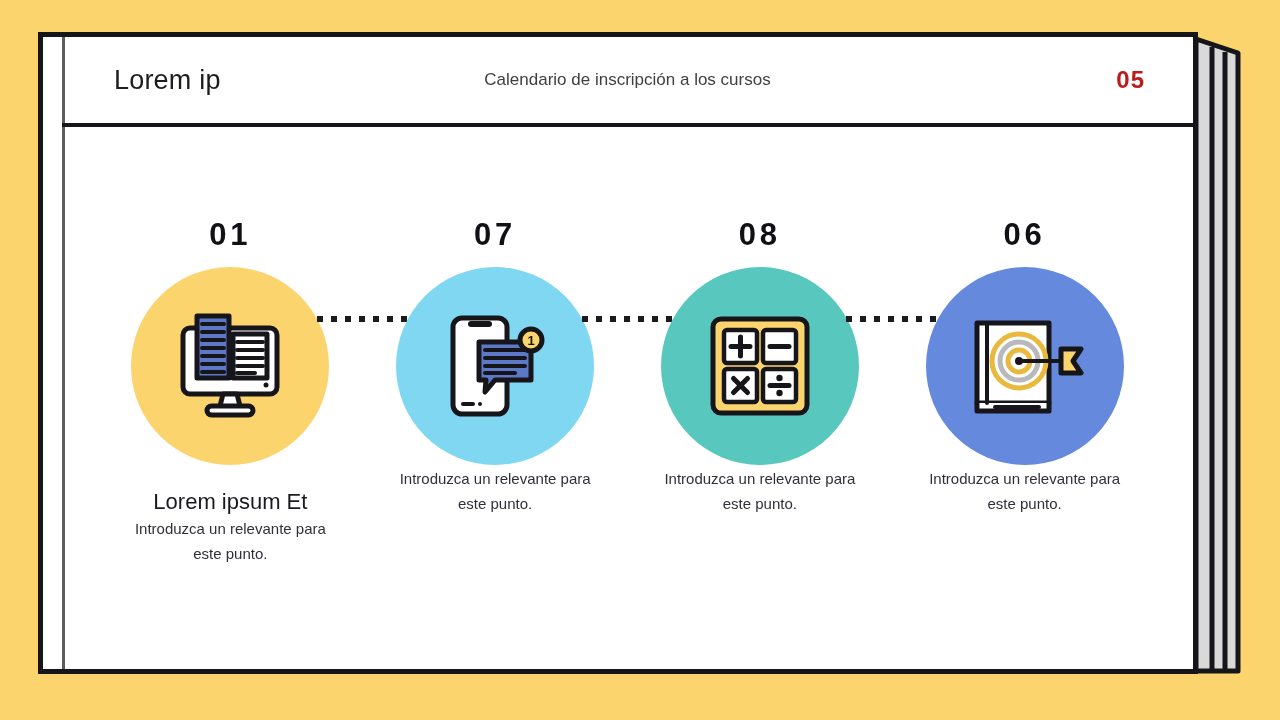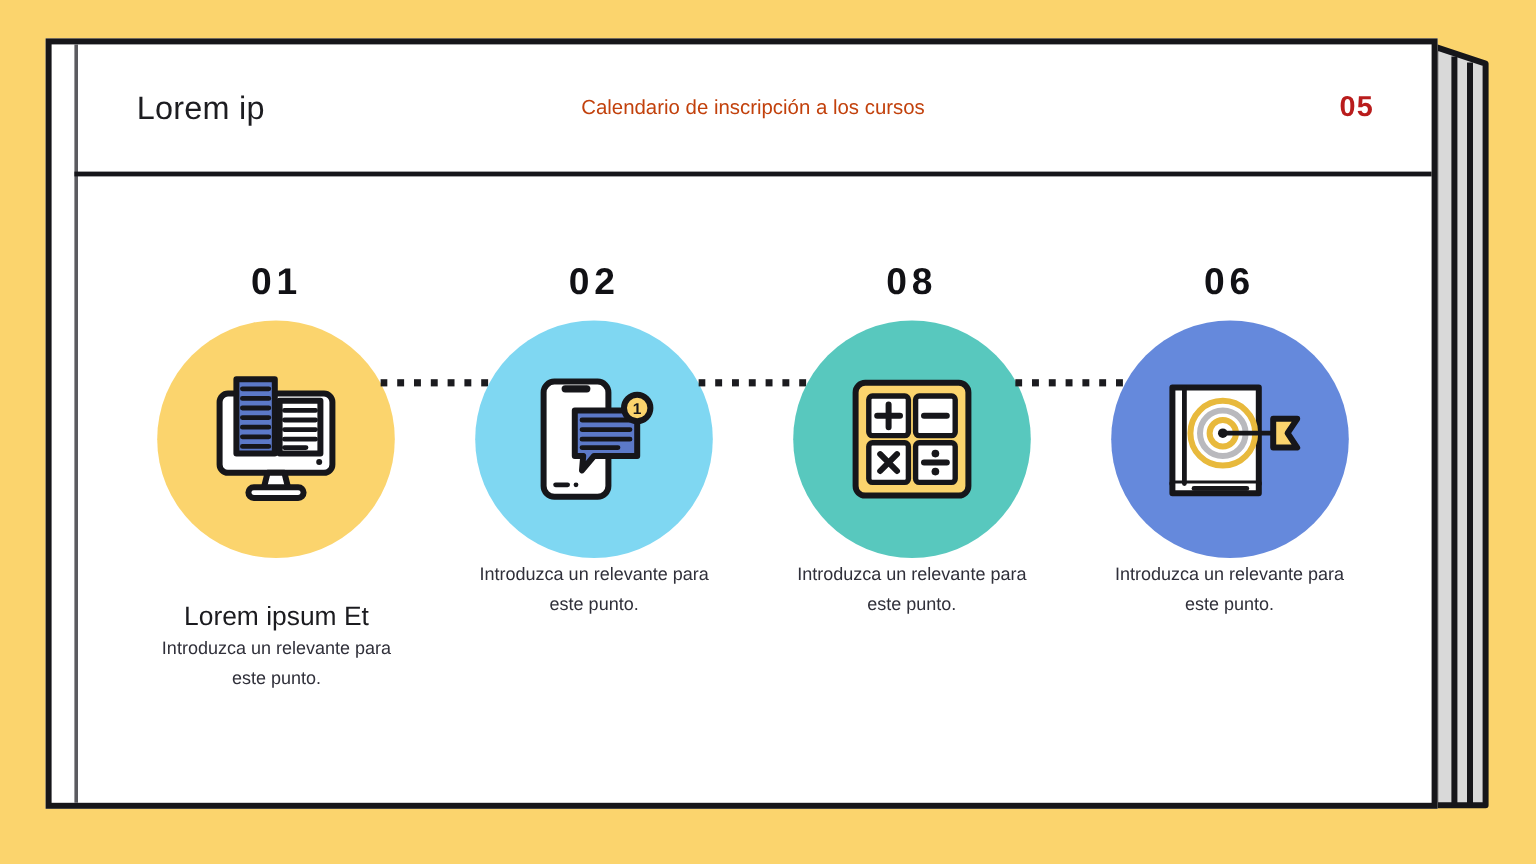--- a/index.html
+++ b/index.html
@@ -32,33 +32,33 @@
     left:19px; top:0; bottom:0;
     width:3px;
     background:#5b5b60;
     z-index:3;
   }
 
   
   .slide-header {
     position:absolute;
     left:19px; right:0; top:0;
-    height:110px;
+    height:90px;
     border-bottom:4px solid #16161a;
     display:flex; align-items:center;
     z-index:4;
   }
   .hdr-left {
     position:absolute; left:52px;
     font-size:27px; color:#1d1d21; letter-spacing:.2px;
   }
   .hdr-center {
     position:absolute; left:0; right:0;
     text-align:center;
-    font-size:17px; color:#c2410c;
+    font-size:17px; color:#404040;
   }
   .hdr-right {
     position:absolute; right:48px;
     font-size:24px; font-weight:bold; color:#b91c1c;
     letter-spacing:1px;
   }
 
   
   .steps {
     position:absolute;
@@ -77,21 +77,21 @@
     font-size:31px; font-weight:bold;
     letter-spacing:4px; color:#111115;
     margin-bottom:14px;
   }
   .circle {
     width:198px; height:198px; border-radius:50%;
     display:flex; align-items:center; justify-content:center;
     position:relative;
   }
   .step-title {
-    margin-top:36px;
+    margin-top:24px;
     font-size:22px; color:#1b1b1f;
     text-align:left; white-space:nowrap;
   }
   .step-desc {
     margin-top:2px;
     font-size:15px; line-height:1.65;
     color:#30303a; text-align:center;
     max-width:212px;
   }
 
@@ -151,21 +151,21 @@
               <circle cx="95" cy="75" r="2.5" fill="#16161a" stroke="none"></circle>
             </g>
           </svg>
         </div>
         <div class="step-title">Lorem ipsum Et</div>
         <div class="step-desc">Introduzca un relevante para este punto.</div>
         <div class="connector"></div>
       </div>
 
       <div class="step">
-        <div class="step-num">02</div>
+        <div class="step-num">07</div>
         <div class="circle" style="background:#7FD7F2">
           <svg width="112" height="112" viewBox="0 0 112 112">
             <g stroke="#16161a" stroke-width="5" stroke-linejoin="round" stroke-linecap="round">
               <rect x="14" y="8" width="54" height="96" rx="9" fill="#ffffff"></rect>
               <path d="M32 14 H50" stroke-width="6"></path>
               <path d="M24 94 H34" stroke-width="4"></path>
               <circle cx="41" cy="94" r="2" fill="#16161a" stroke="none"></circle>
               <path d="M40 32 H92 V70 H56 L46 82 L47 70 H40 Z" fill="#5C79C8"></path>
               <g stroke="#16161a" stroke-width="4">
                 <path d="M46 40 H86 M46 48 H86 M46 56 H86 M46 63 H76"></path>

